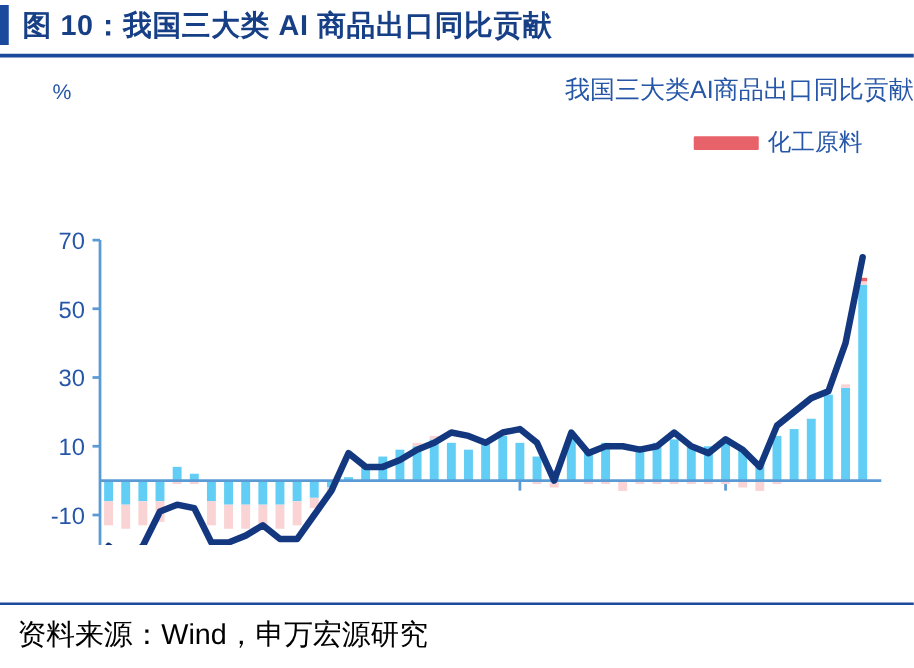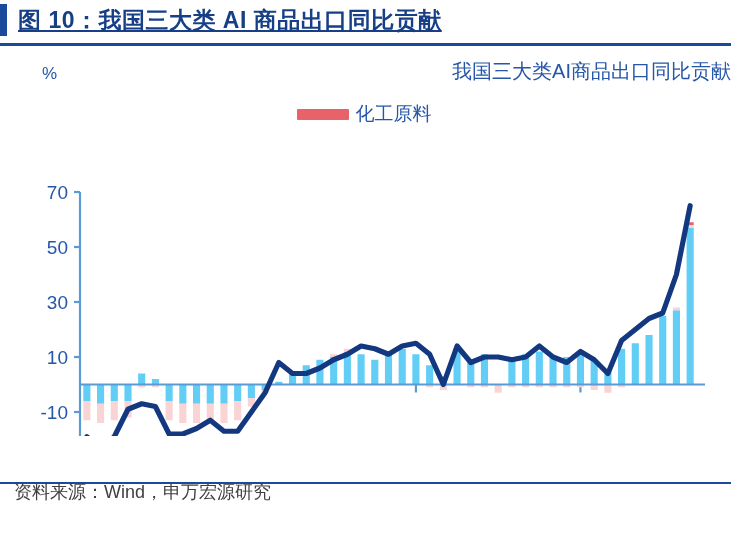--- a/index.html
+++ b/index.html
@@ -36,21 +36,20 @@
   #figure-title {
     position: absolute;
     left: 18px;
     top: 4px;
     font-size: 23px;
     font-weight: bold;
     color: #163f86;
     letter-spacing: 0.5px;
     white-space: nowrap;
     line-height: 32px;
-    text-decoration: underline;
   }
   #header-rule {
     position: absolute;
     left: 0;
     top: 43px;
     width: 731px;
     height: 3px;
     background: #1b4a9c;
   }
 
@@ -82,21 +81,21 @@
 
   
   #chart-legend {
     position: absolute;
     left: 38px;
     top: 52px;
     width: 660px;
     height: 28px;
     display: flex;
     align-items: center;
-    justify-content: center;
+    justify-content: flex-end;
     padding: 0 8px 0 0;
     box-sizing: border-box;
     gap: 32px;
   }
   .legend-item {
     display: flex;
     align-items: center;
     gap: 7px;
     white-space: nowrap;
   }
@@ -141,23 +140,23 @@
     position: absolute;
     left: 0;
     top: 482px;
     width: 731px;
     height: 2px;
     background: #1b4a9c;
   }
   #source-note {
     position: absolute;
     left: 14px;
-    top: 480px;
-    font-size: 18px;
-    color: #404040;
+    top: 492px;
+    font-size: 23px;
+    color: #000000;
     white-space: nowrap;
   }
 </style>
 </head>
 <body>
 
 <div id="figure-header">
   <div id="header-accent-bar"></div>
   <div id="figure-title">图 10：我国三大类 AI 商品出口同比贡献</div>
   <div id="header-rule"></div>

